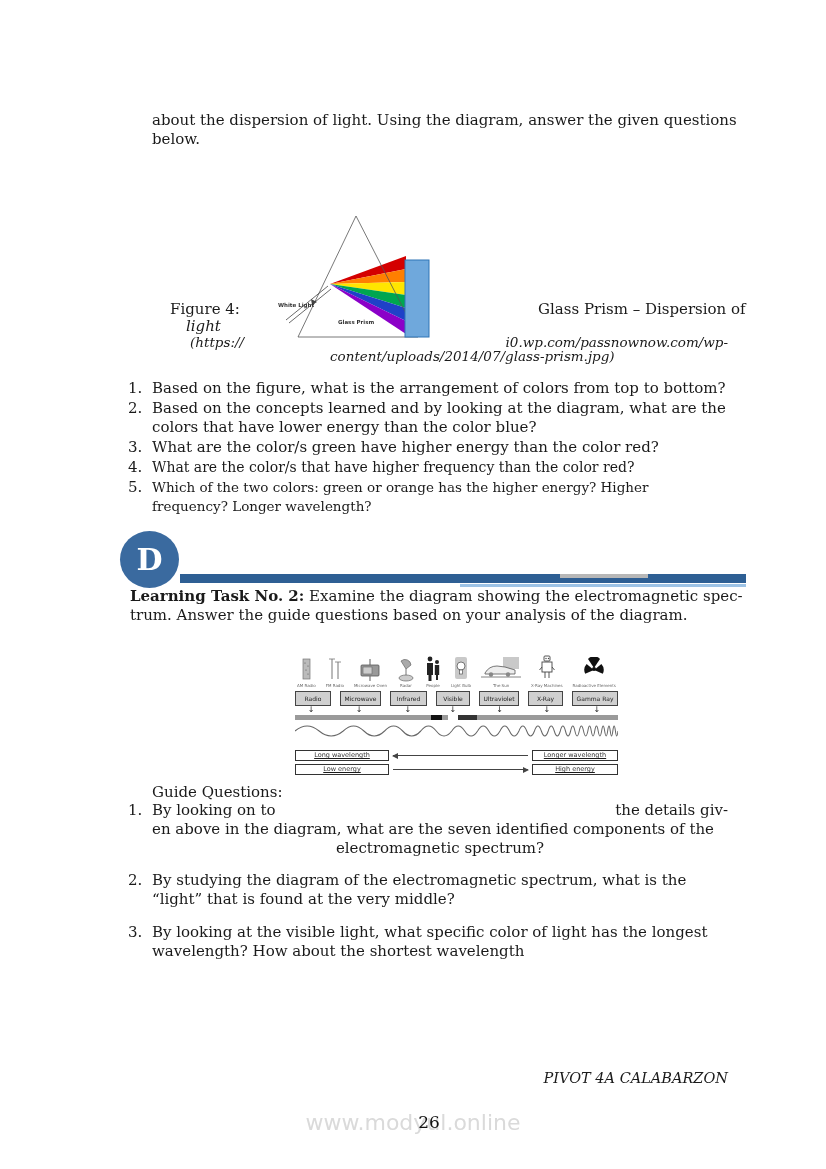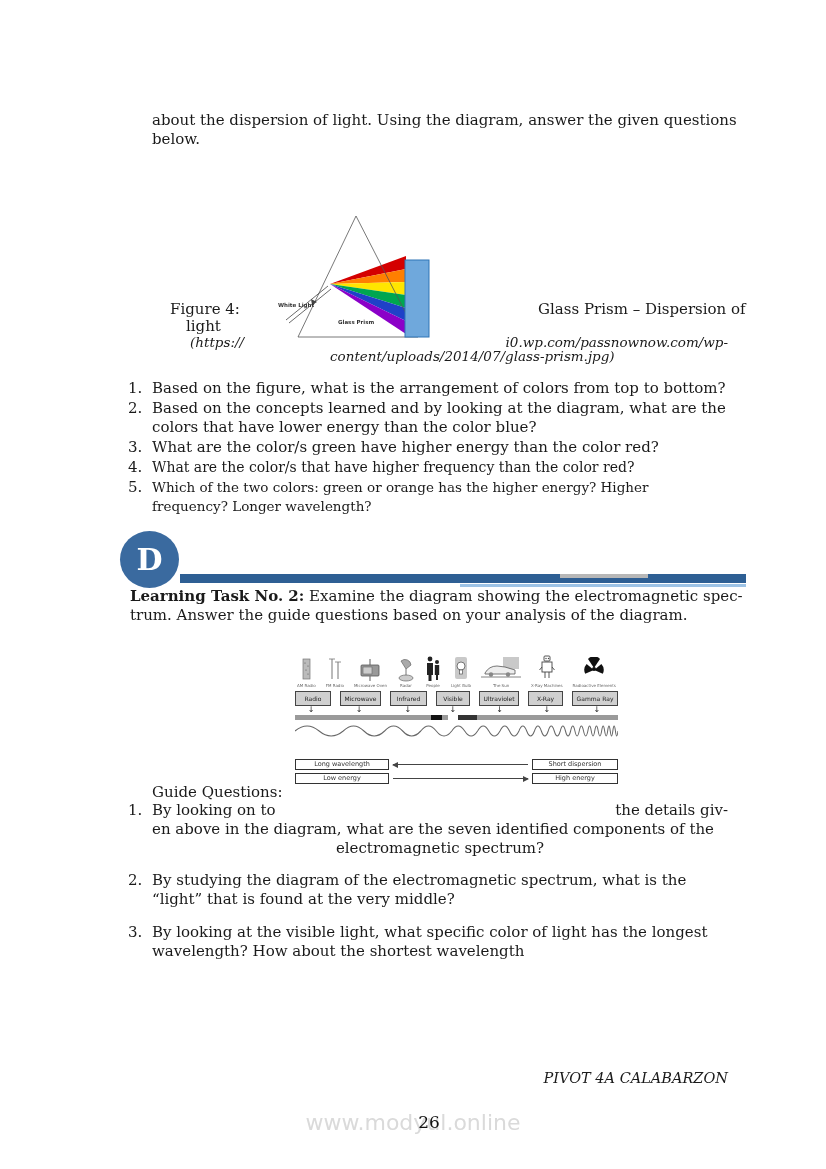--- a/index.html
+++ b/index.html
@@ -33,21 +33,21 @@
   .em-icon .lbl{font-size:4px;line-height:4px;color:#666;text-align:center;margin-top:1px;}
   .em-bands{display:flex;justify-content:space-between;margin-top:3px;}
   .em-band{background:#d0d0d0;border:1px solid #444;font-size:6px;line-height:6px;
            display:flex;align-items:center;justify-content:center;text-align:center;
            color:#222;padding:2px 1px;min-height:9px;}
   .em-arrows{display:flex;justify-content:space-between;height:9px;}
   .em-arrows span{font-size:8px;line-height:8px;color:#222;text-align:center;}
   .em-bar{height:5px;margin-top:0px;
      background:linear-gradient(to right,#9a9a9a 0 42%,#111 42% 45.5%,#9a9a9a 45.5% 47.5%,#ffffff 47.5% 50.5%,#333 50.5% 56.5%,#9a9a9a 56.5% 100%);}
   .em-wave{display:block;margin-top:1px;}
-  .em-rows{margin-top:17px;}
+  .em-rows{margin-top:8px;text-decoration:underline;}
   .em-row{display:flex;align-items:center;height:13px;margin-bottom:1px;}
   .em-cell{border:1px solid #333;background:#fff;font-size:6.5px;line-height:6.5px;color:#333;
            display:flex;align-items:center;justify-content:center;height:9px;}
   .em-cell.l{width:92px;}
   .em-cell.r{width:84px;margin-left:auto;}
   .em-line{position:relative;flex:1;height:0;border-top:1px solid #444;margin:0 4px;}
   .em-line.left:before{content:"";position:absolute;left:-1px;top:-3.5px;border:3.5px solid transparent;border-right:6px solid #444;border-left:0;}
   .em-line.right:after{content:"";position:absolute;right:-1px;top:-3.5px;border:3.5px solid transparent;border-left:6px solid #444;border-right:0;}
   .em-title{font-weight:bold;font-size:13px;letter-spacing:-0.4px;text-align:center;color:#111;margin-top:4px;
             font-family:"Liberation Sans","DejaVu Sans",sans-serif;}
@@ -84,21 +84,21 @@
     <polygon points="33,89 39,92 34,95" fill="#444"></polygon>
 
     <rect id="prism-screen" x="127" y="50" width="24" height="77" stroke-width="1" fill="#6fa8dc" stroke="#2e75b6"></rect>
 
     <text x="0" y="97" font-size="5.5" font-weight="bold" fill="#333" font-family="DejaVu Sans, sans-serif">White Light</text>
     <text x="60" y="114" font-size="5.5" font-weight="bold" fill="#333" font-family="DejaVu Sans, sans-serif">Glass Prism</text>
   </svg>
 
   <div class="abs txt" style="left:170px;top:300px;">Figure 4:</div>
   <div class="abs txt" style="left:538px;top:300px;">Glass Prism – Dispersion of</div>
-  <div class="abs txt" style="left:186px;top:317px;">light</div>
+  <div class="abs txt" style="left:186px;top:317px;font-style:italic;">light</div>
   <div class="abs small-txt ital" style="left:190px;top:333px;">(https://</div>
   <div class="abs small-txt ital" style="right:98px;top:333px;">i0.wp.com/passnownow.com/wp-</div>
   <div class="abs small-txt ital" style="left:330px;top:347px;">content/uploads/2014/07/glass-prism.jpg)</div>
 
   <div class="abs qlist" style="left:128px;top:379px;">
     <div class="qrow txt">
       <span class="qnum">1.</span>
       <span class="qtext">Based on the figure, what is the arrangement of colors from top to bottom?</span>
     </div>
     <div class="qrow txt">
@@ -246,21 +246,21 @@
     <div class="em-bar"></div>
 
     <svg class="em-wave" width="323" height="20" viewBox="0 0 375 22" preserveAspectRatio="none">
       <path id="wave-path" fill="none" stroke="#666" stroke-width="1.2" d="M0 11 Q14.0 0 28.0 11 Q42.0 22 56.0 11 Q68.0 0 80.0 11 Q92.0 22 104.0 11 Q114.5 0 125.0 11 Q135.5 22 146.0 11 Q155.0 0 164.0 11 Q173.0 22 182.0 11 Q189.5 0 197.0 11 Q204.5 22 212.0 11 Q218.5 0 225.0 11 Q231.5 22 238.0 11 Q243.5 0 249.0 11 Q254.5 22 260.0 11 Q264.5 0 269.0 11 Q273.5 22 278.0 11 Q282.0 0 286.0 11 Q290.0 22 294.0 11 Q297.5 0 301.0 11 Q304.5 22 308.0 11 Q311.0 0 314.0 11 Q317.0 22 320.0 11 Q322.5 0 325.0 11 Q327.5 22 330.0 11 Q332.5 0 335.0 11 Q337.5 22 340.0 11 Q342.0 0 344.0 11 Q346.0 22 348.0 11 Q350.0 0 352.0 11 Q354.0 22 356.0 11 Q357.8 0 359.5 11 Q361.3 22 363.0 11 Q364.5 0 366.0 11 Q367.5 22 369.0 11 Q370.5 0 372.0 11 Q373.5 22 375.0 11"></path>
     </svg>
 
     <div class="em-rows">
       <div class="em-row">
         <span class="em-cell l">Long wavelength</span>
         <span class="em-line left"></span>
-        <span class="em-cell r">Short dispersion</span>
+        <span class="em-cell r">Longer wavelength</span>
       </div>
       <div class="em-row">
         <span class="em-cell l">Low energy</span>
         <span class="em-line right"></span>
         <span class="em-cell r">High energy</span>
       </div>
     </div>
 
   </div>
 

